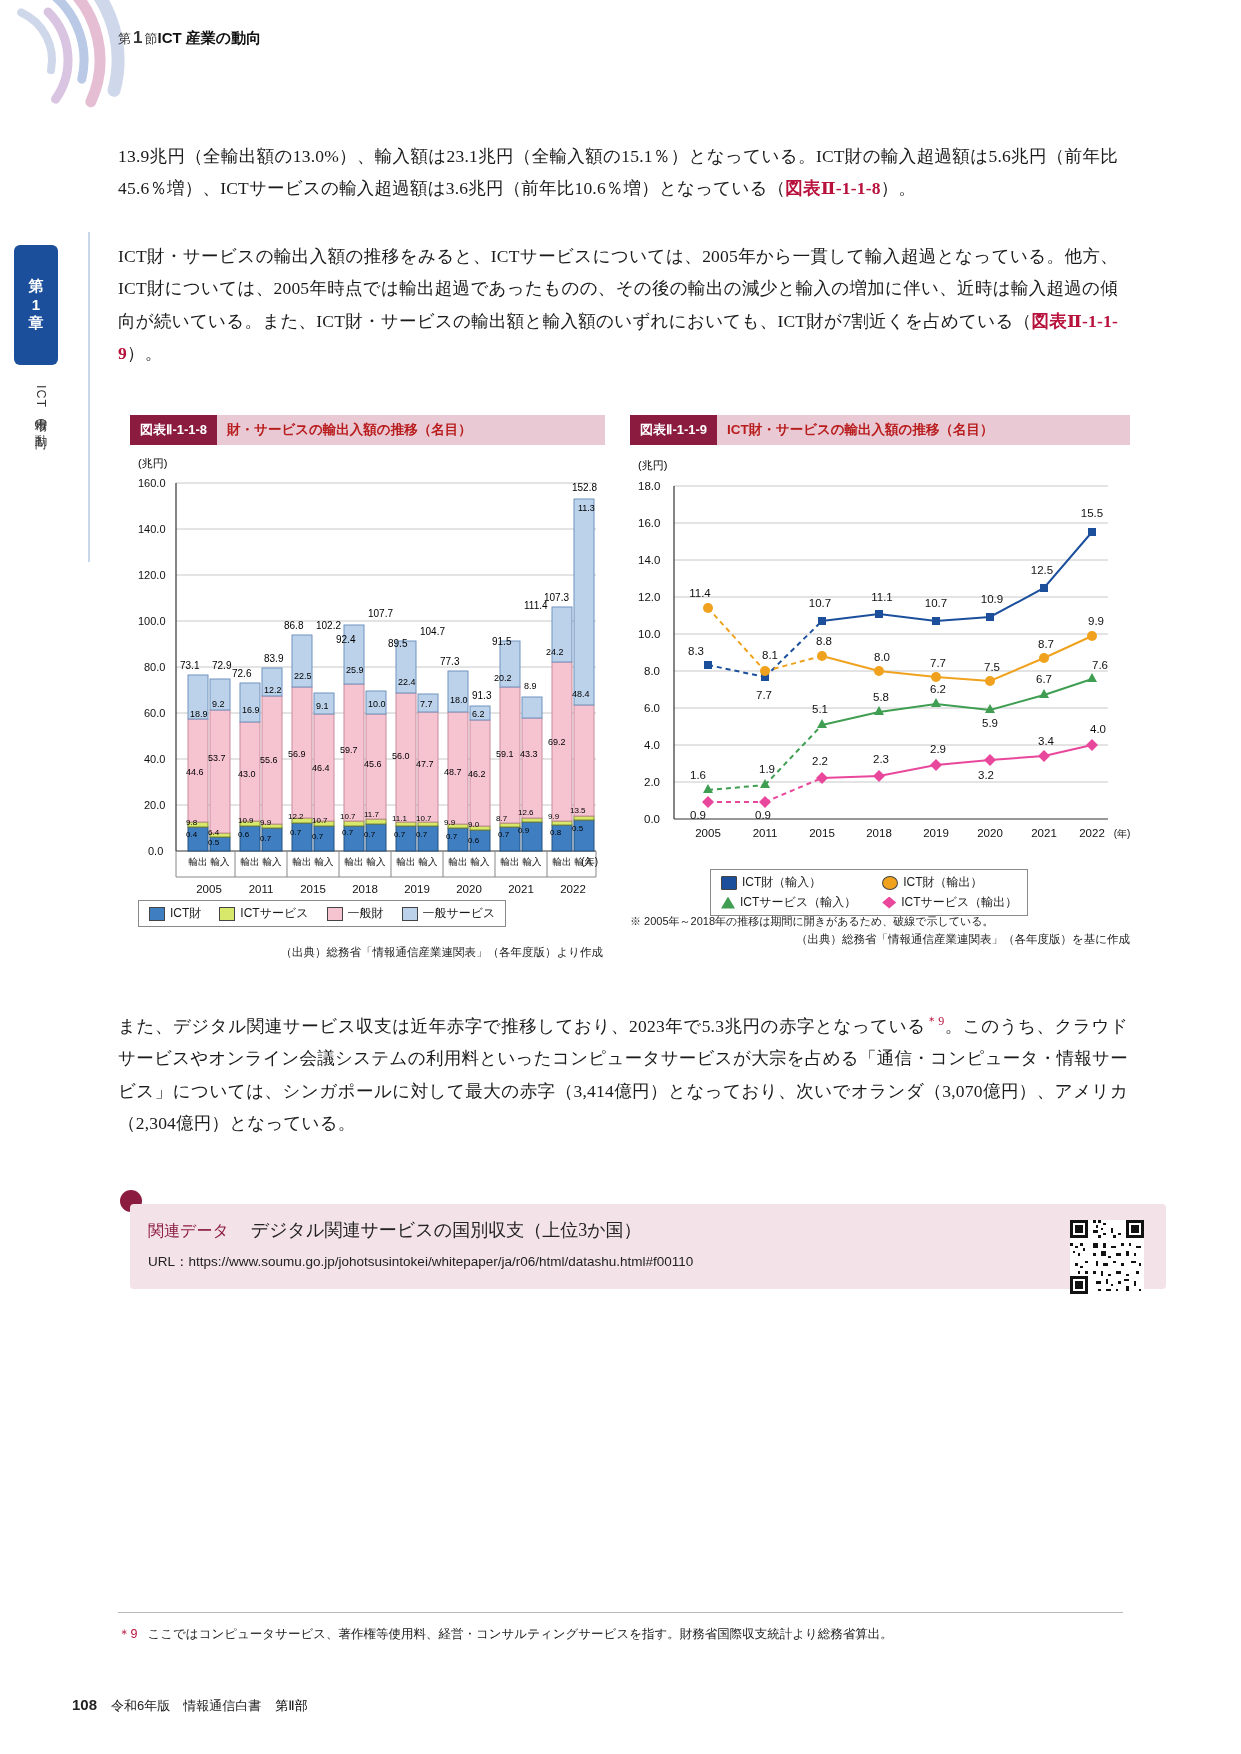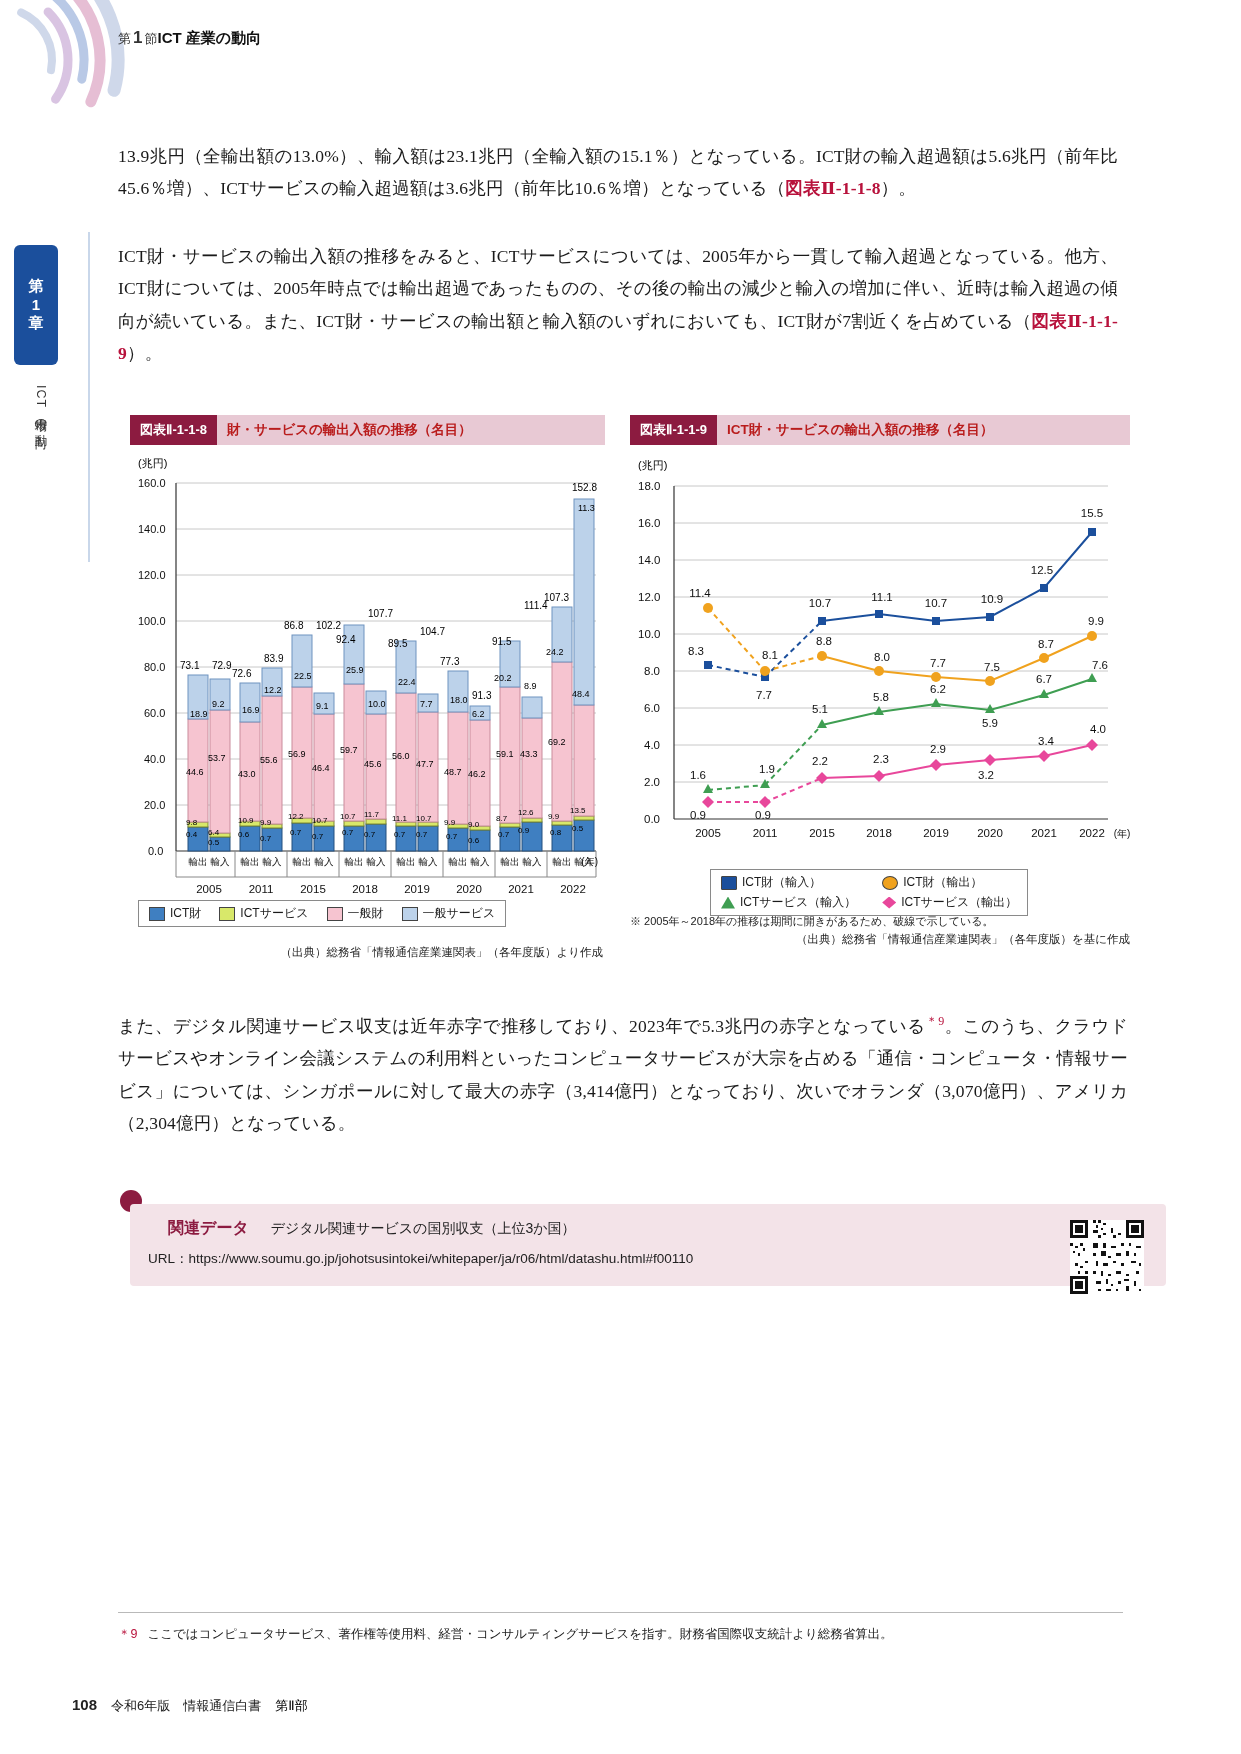--- a/index.html
+++ b/index.html
@@ -60,22 +60,22 @@
     font-family:"Liberation Sans",sans-serif;font-size:12px;background:#fff;
   }
   .lg{display:flex;align-items:center;gap:5px;}
   .sw{width:14px;height:12px;border:1px solid #444;display:inline-block;}
 
   
   .rel{
     position:absolute;left:130px;top:1204px;width:1000px;background:#f3e3e8;border-radius:4px;padding:14px 18px 16px 18px;
   }
   .rel-dot{position:absolute;left:120px;top:1190px;width:22px;height:22px;border-radius:50%;background:#8c1b40;}
-  .rel-title{font-family:"Liberation Sans",sans-serif;font-weight:bold;font-size:16px;color:#8c1b40;display:inline-block;margin-left:20px;}
-  .rel-sub{font-family:Liberation Sans, sans-serif;font-size:14px;color:#222;margin-left:18px;}
+  .rel-title{font-family:"Liberation Sans",sans-serif;font-weight:normal;font-size:16px;color:#8c1b40;display:inline-block;}
+  .rel-sub{font-family:Liberation Serif, serif;font-size:18px;color:#222;margin-left:18px;}
   .rel-lines{font-family:"Liberation Sans",sans-serif;font-size:13.5px;color:#222;line-height:1.55;margin-top:10px;}
   .qr{position:absolute;right:22px;top:16px;width:74px;height:74px;}
 
   
   .fn-rule{position:absolute;left:118px;top:1612px;width:1005px;height:1px;background:#b9b9b9;}
   .fn{position:absolute;left:118px;top:1626px;width:1010px;font-family:"Liberation Sans",sans-serif;font-size:12.5px;color:#222;display:flex;gap:10px;}
   .fn .mark{color:#b8123c;}
   .footer{position:absolute;left:72px;top:1696px;display:flex;align-items:baseline;gap:14px;font-family:"Liberation Sans",sans-serif;font-size:13px;color:#222;}
   .footer .pg{font-weight:bold;font-size:15px;}
   .footer .part{color:#000000;font-weight:normal;}

